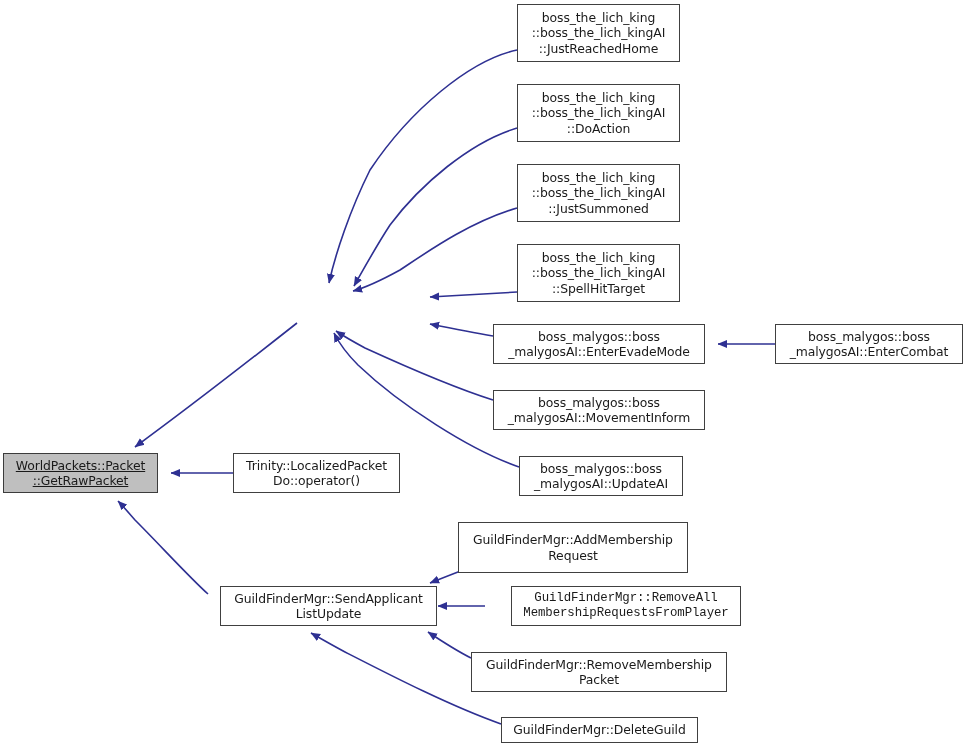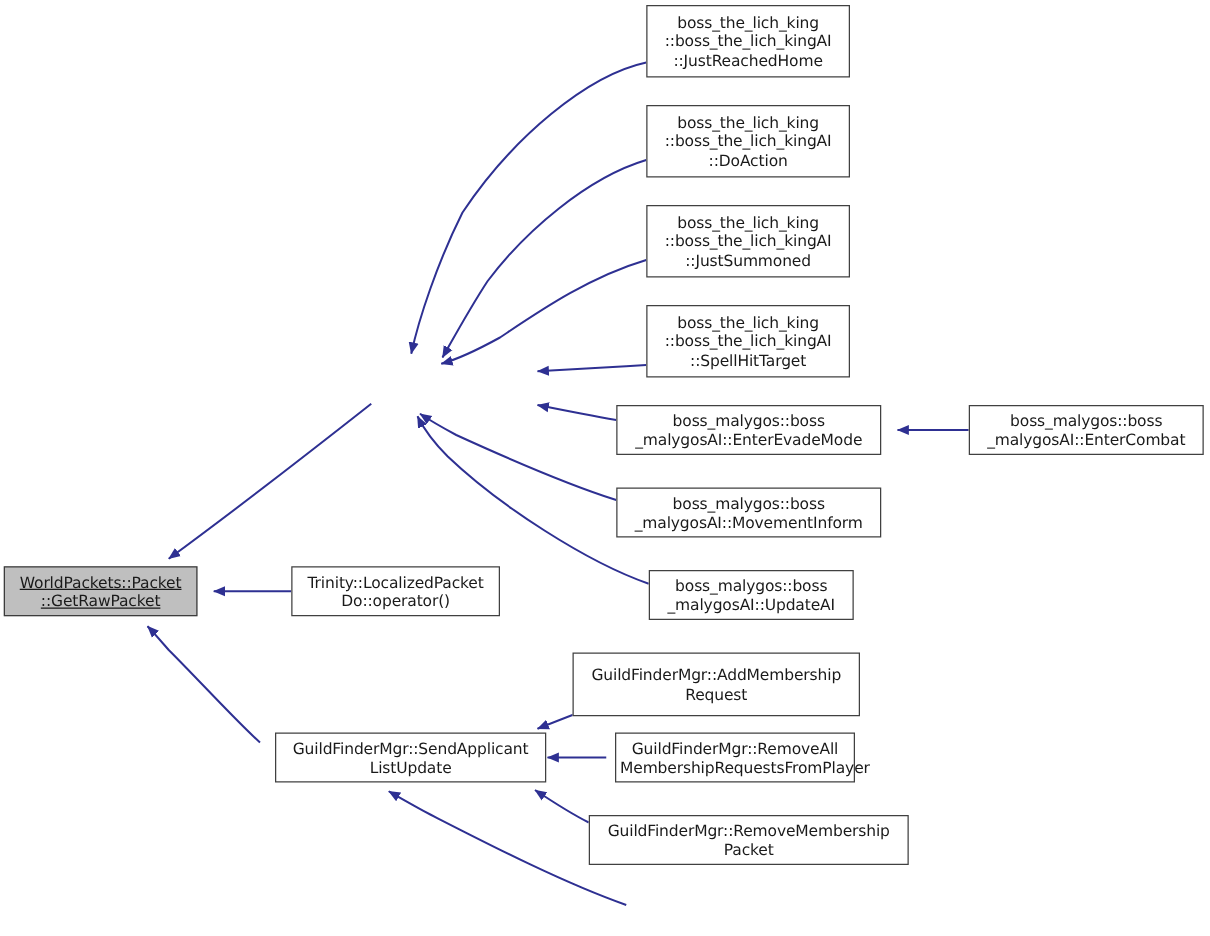--- a/index.html
+++ b/index.html
@@ -98,17 +98,18 @@
     <div class="node" style="left: 519px; top: 456px; width: 164px; height: 40px; cursor: pointer;"><span class="label">boss_malygos::boss
 _malygosAI::UpdateAI</span></div>
     <div class="node current" style="left: 3px; top: 453px; width: 155px; height: 40px;"><span class="label">WorldPackets::Packet
 ::GetRawPacket</span></div>
     <div class="node" style="left: 233px; top: 453px; width: 167px; height: 40px; cursor: pointer;"><span class="label">Trinity::LocalizedPacket
 Do::operator()</span></div>
     <div class="node" style="left: 458px; top: 522px; width: 230px; height: 51px; cursor: pointer;"><span class="label">GuildFinderMgr::AddMembership
 Request</span></div>
     <div class="node" style="left: 220px; top: 586px; width: 217px; height: 40px; cursor: pointer;"><span class="label">GuildFinderMgr::SendApplicant
 ListUpdate</span></div>
-    <div class="node" style="left: 492px; top: 586px; width: 192px; height: 40px; cursor: pointer;"><span class="label">GuildFinderMgr::RemoveAll
+    <div class="node" style="left: 511px; top: 586px; width: 230px; height: 40px; cursor: pointer; font-family: Liberation Mono, monospace;"><span class="label">GuildFinderMgr::RemoveAll
 MembershipRequestsFromPlayer</span></div>
     <div class="node" style="left: 471px; top: 652px; width: 256px; height: 40px; cursor: pointer;"><span class="label">GuildFinderMgr::RemoveMembership
 Packet</span></div>
+    <div class="node" style="left: 501px; top: 717px; width: 197px; height: 26px; cursor: pointer;"><span class="label">GuildFinderMgr::DeleteGuild</span></div>
   </div>
 
 </body></html>

